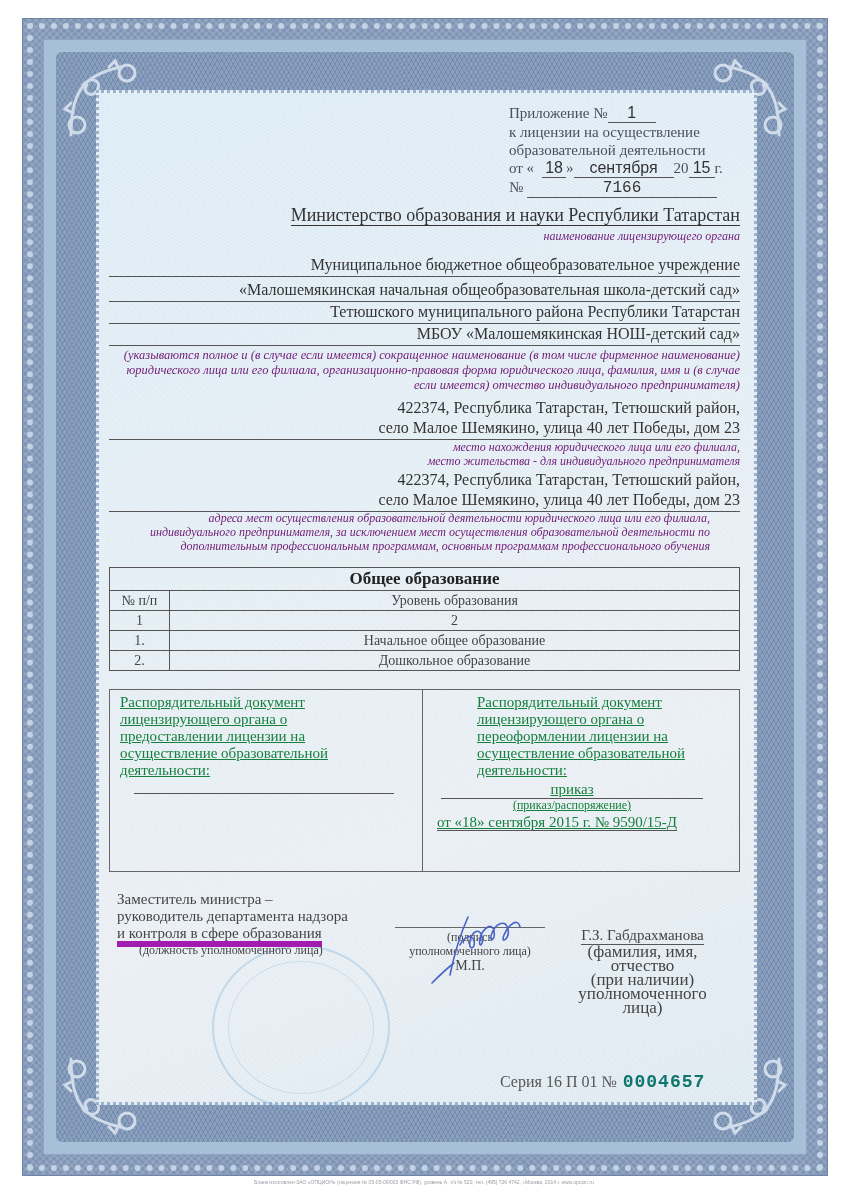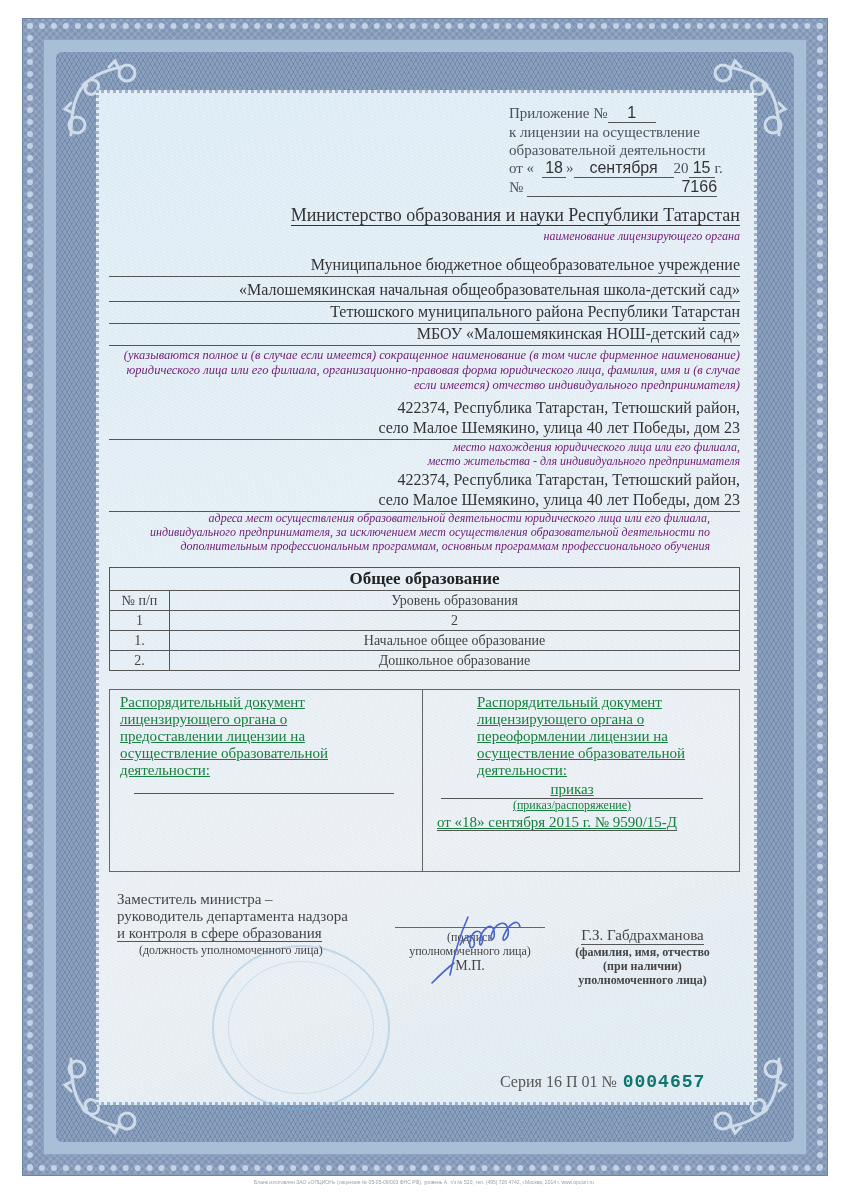--- a/index.html
+++ b/index.html
@@ -76,28 +76,28 @@
   .doc-col + .doc-col { border-left:1px solid #666; }
   .doc-title { font-family:"Liberation Serif", serif; }
   .doc-blank { margin:14px 16px 0 14px; border-bottom:1px solid #555; width:260px; }
   .doc-type { margin-top:2px; text-align:center; border-bottom:1px solid #555; margin-left:4px; margin-right:0; }
   .doc-type-cap { text-align:center; font-size:12px; line-height:13px; }
   .doc-date { margin-top:2px; }
   .doc-date span { border-bottom:1px solid #555; }
 
   
   .sig-position { position:absolute; left:117px; top:891px; font-size:15px; line-height:17px; color:#444; }
-  .sig-position .u { border-bottom:1px solid #a21caf; }
+  .sig-position .u { border-bottom:6px solid #a21caf; }
   .sig-position .cap { font-size:12px; padding-left:22px; }
   .sig-center { position:absolute; left:395px; top:927px; width:150px; text-align:center; font-size:12px; line-height:14px; color:#444; }
   .sig-line { border-top:1px solid #666; margin-bottom:2px; }
   .sig-center .mp { font-size:14px; line-height:16px; }
   .sig-name { position:absolute; left:565px; top:926px; width:155px; text-align:center; color:#444; }
   .sig-name .name { font-size:15px; border-bottom:1px solid #555; display:inline-block; }
-  .sig-name .cap { font-size:12px; line-height:14px;font-weight:bold; }
+  .sig-name .cap { font-size:17px; line-height:14px; }
   .signature { position:absolute; left:420px; top:905px; width:120px; height:80px; }
   .stamp { position:absolute; left:212px; top:945px; width:178px; height:165px; border-radius:50%;
            border:2px solid rgba(120,175,215,0.35); }
   .stamp::after { content:""; position:absolute; inset:14px; border-radius:50%; border:1px solid rgba(120,175,215,0.25); }
 
   
   .serial { position:absolute; left:500px; top:1072px; font-size:16px; color:#555; }
   .serial .num { font-family:"Liberation Mono", "DejaVu Sans Mono", monospace; font-weight:bold; font-size:18px; color:#0f766e; letter-spacing:1px; margin-left:6px; }
 
   
@@ -159,21 +159,21 @@
   <div>
     <span>Приложение №</span><span class="uline fill" style="width:48px;">1</span>
   </div>
   <div>к лицензии на осуществление</div>
   <div>образовательной деятельности</div>
   <div>
     <span>от «</span><span class="uline fill" style="width:24px;margin-left:8px;">18</span><span>»</span><span class="uline fill" style="width:100px;">сентября</span><span>20</span><span class="uline fill" style="width:26px;">15</span><span>г.</span>
   </div>
   <div>
     <span>№</span>
-    <span class="uline fill" style="width:190px; text-align:right;">7166</span>
+    <span class="uline fill" style="width:190px; text-align:center;font-family:Liberation Mono, monospace;">7166</span>
   </div>
 </div>
 
 <div class="center ministry">
   <span>Министерство образования и науки Республики Татарстан</span>
 </div>
 <div class="center caption-sm" style="top:229px;">наименование лицензирующего органа</div>
 
 <div class="center line-big ruled" style="top:254px;">Муниципальное бюджетное общеобразовательное учреждение</div>
 <div class="center line-big ruled" style="top:279px;">«Малошемякинская начальная общеобразовательная школа-детский сад»</div>

